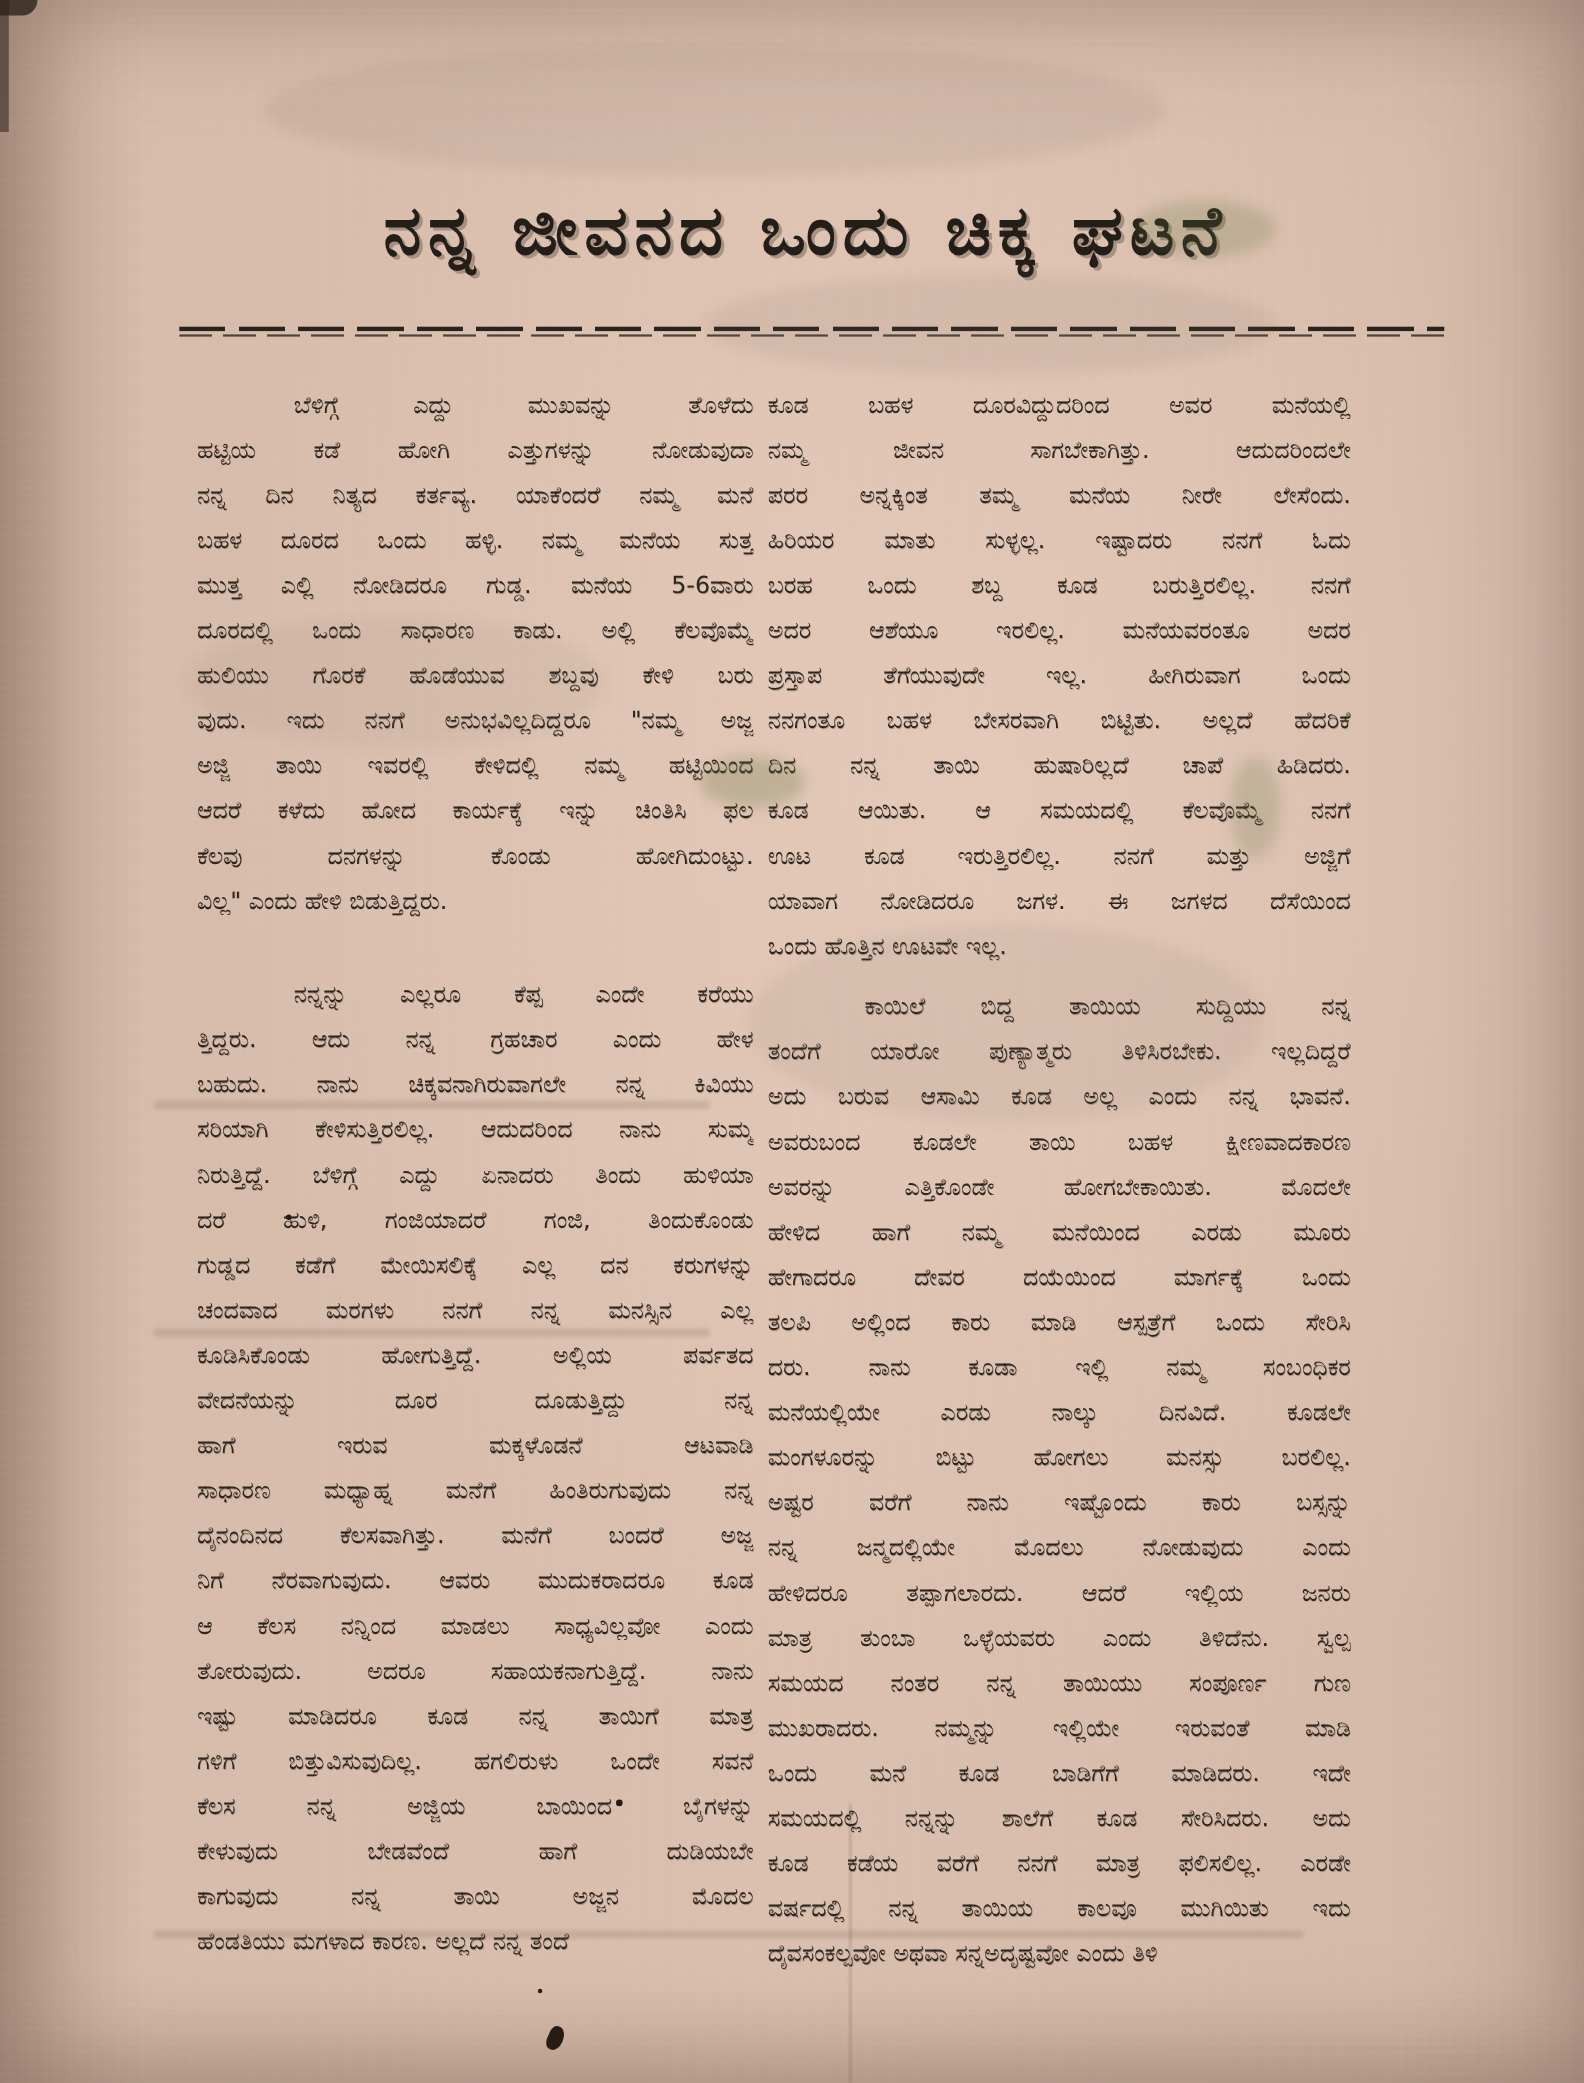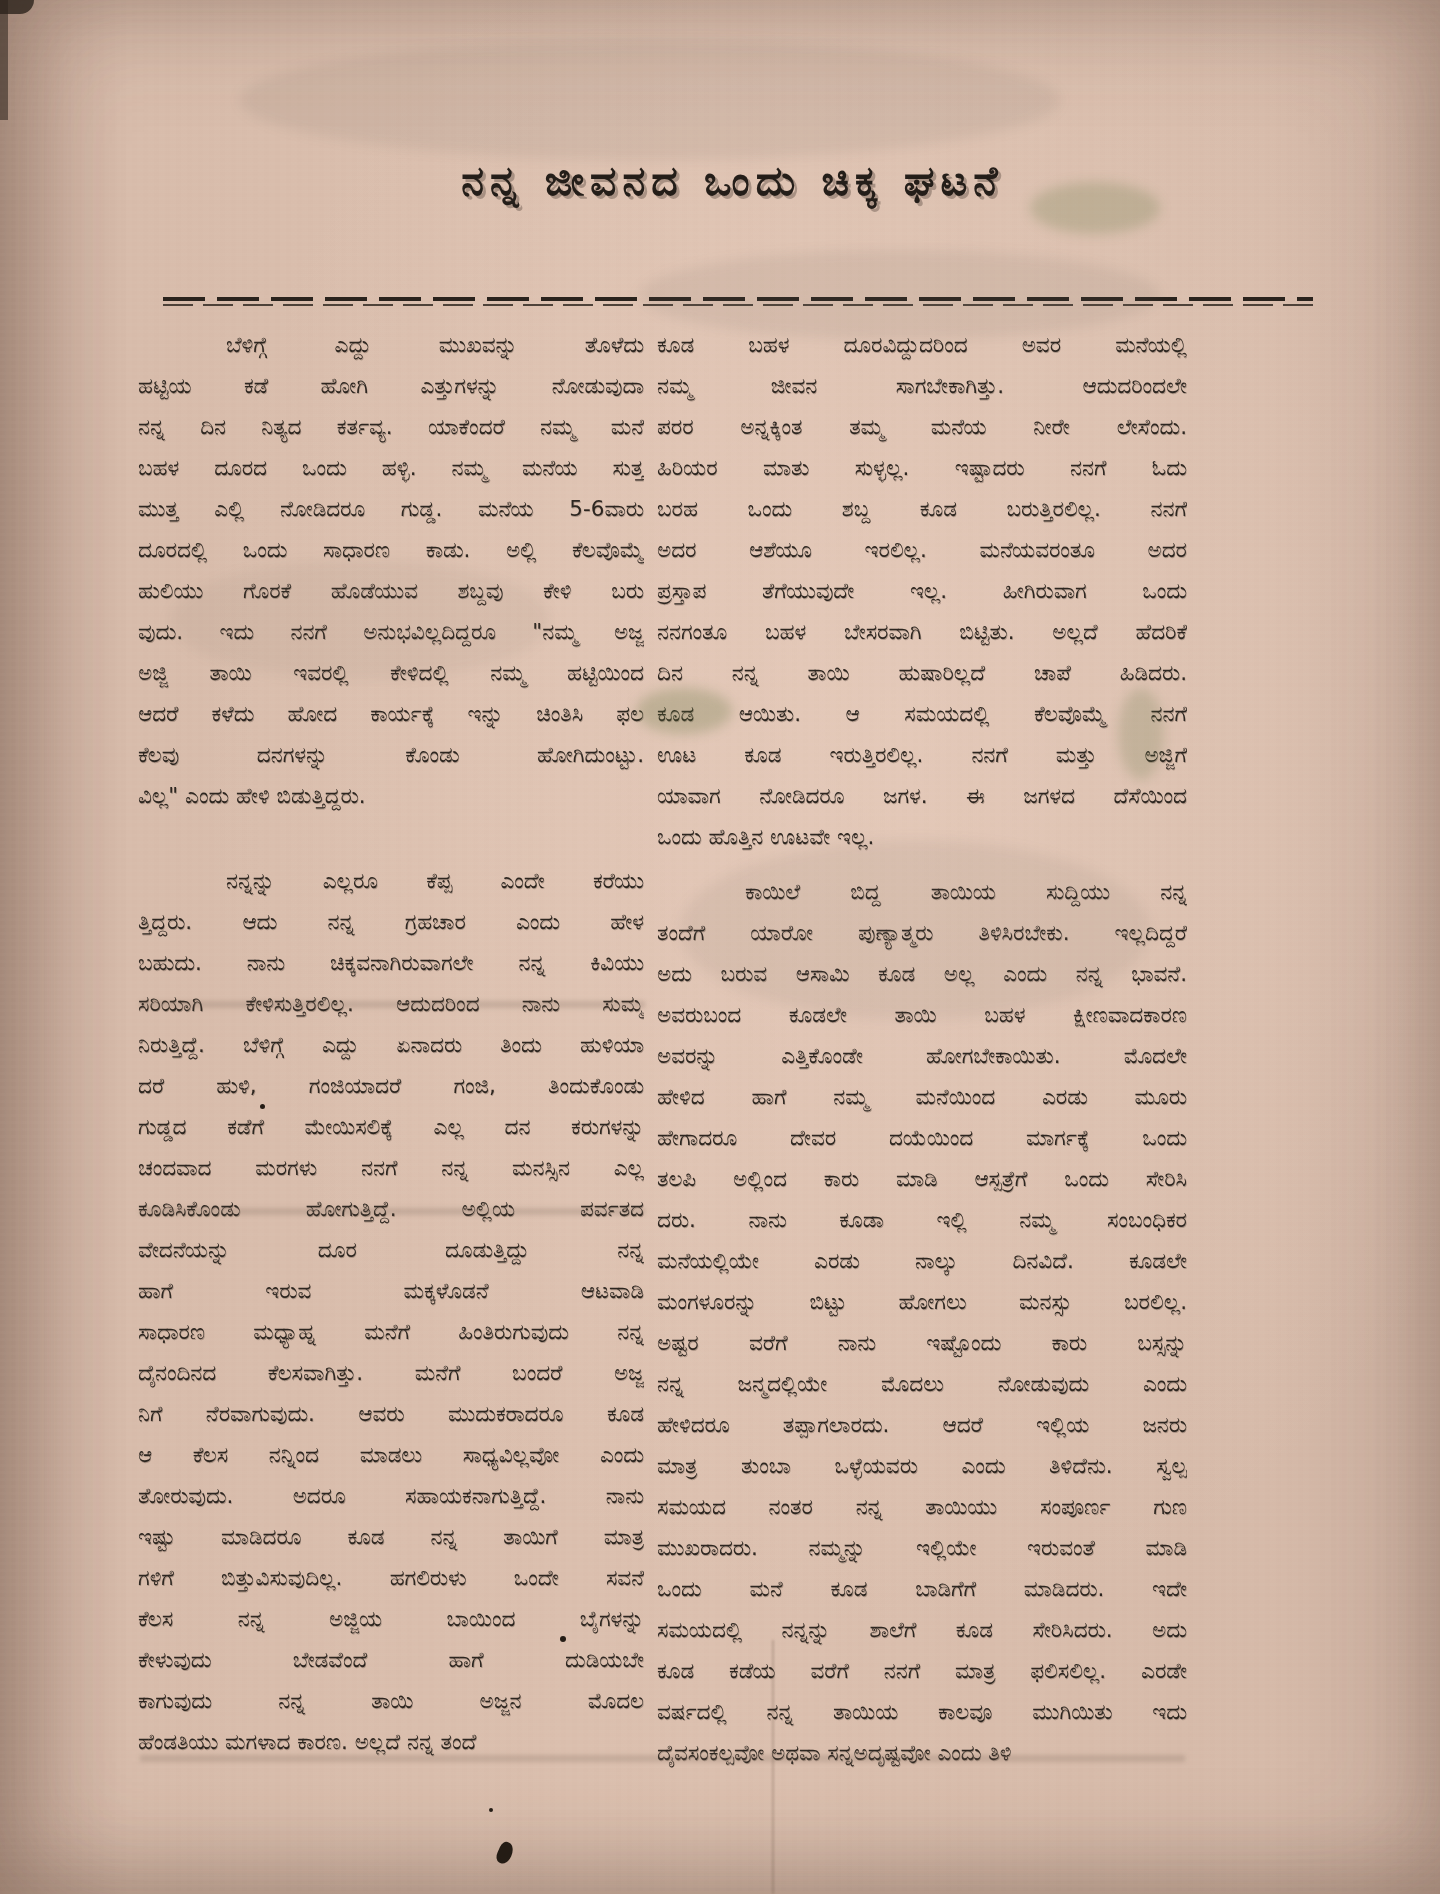--- a/index.html
+++ b/index.html
@@ -13,30 +13,30 @@
   }
   .vignette{position:absolute;inset:0;pointer-events:none;
     box-shadow:inset 0 0 120px rgba(94,70,58,.28), inset 40px 0 80px rgba(94,70,58,.18), inset 0 -30px 70px rgba(94,70,58,.14);}
   .grain{position:absolute;inset:0;pointer-events:none;opacity:.25;
     background:
       repeating-linear-gradient(0deg, rgba(255,255,255,.05) 0 3px, rgba(0,0,0,0) 3px 7px),
       repeating-linear-gradient(90deg, rgba(120,90,75,.04) 0 5px, rgba(0,0,0,0) 5px 11px);}
   .page-title{
     position:absolute;left:150px;top:128px;width:1165px;
     text-align:center;
-    font-size:41px;font-weight:bold;line-height:1.3;
+    font-size:62px;font-weight:bold;line-height:1.3;
     color:#241e19;letter-spacing:6px;white-space:nowrap;
     text-shadow:3px 3px 0 rgba(70,55,45,.35);
   }
   .rule{position:absolute;left:163px;height:4px;
     background:repeating-linear-gradient(90deg,#2a231d 0 42px, rgba(0,0,0,0) 42px 54px);}
   .rule.r1{top:297px;width:1150px;}
   .rule.r2{top:304px;height:2px;width:1150px;opacity:.85;
     background:repeating-linear-gradient(90deg,#352c24 0 30px, rgba(0,0,0,0) 30px 40px);}
-  .column{position:absolute;top:324px;color:#2d2620;}
+  .column{position:absolute;top:348px;color:#2d2620;margin-left:41px;}
   .col-1{left:138px;width:506px;}
   .col-2{left:657px;width:530px;}
   .line{
     font-size:21.5px;line-height:41px;height:41px;white-space:nowrap;
     text-align:justify;text-align-last:justify;overflow:hidden;
     text-shadow:0.6px 0.8px 0 rgba(60,45,35,.30);
   }
   .line.last{text-align-last:left;}
   .line.indent{padding-left:88px;}
   .para{margin:0;}

